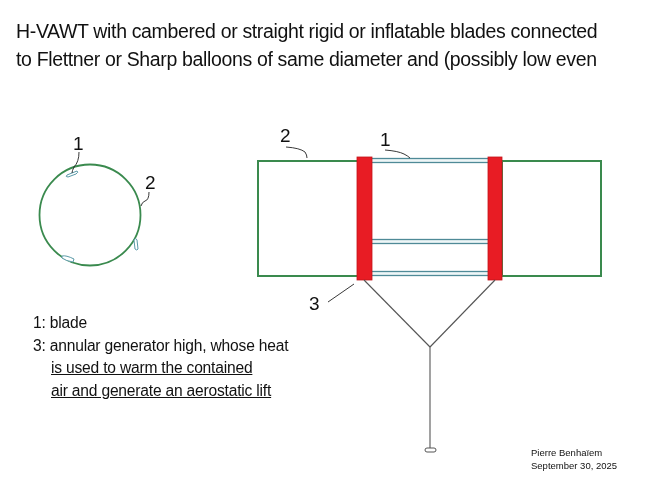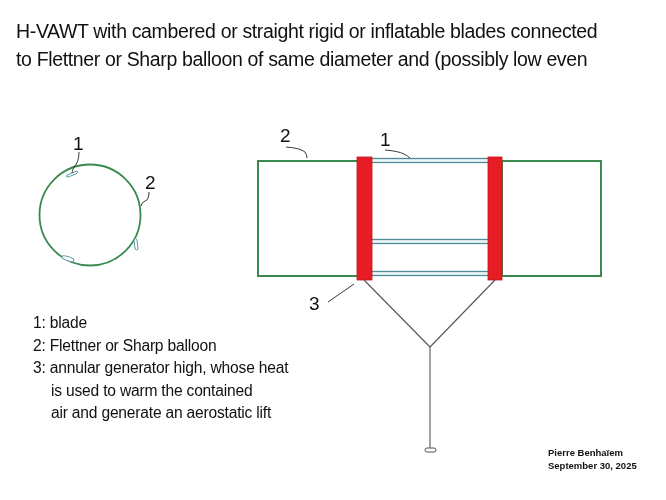--- a/index.html
+++ b/index.html
@@ -2,30 +2,30 @@
 <html><head>
 <meta charset="utf-8">
 <style>
   html, body { margin: 0; padding: 0; background: #ffffff; }
   body { width: 666px; height: 500px; position: relative; overflow: hidden; font-family: "Liberation Sans", "DejaVu Sans", sans-serif; color: #111; }
   .title { position: absolute; left: 16px; top: 17px; width: 650px; font-size: 19.5px; line-height: 28px; letter-spacing: -0.35px; color: #111; }
   .title div { white-space: nowrap; }
   svg.diagram { position: absolute; left: 0; top: 0; }
   .legend { position: absolute; left: 33px; top: 312px; font-size: 15.6px; line-height: 22.5px; color: #111; letter-spacing: -0.2px; }
   .legend div { white-space: nowrap; }
-  .legend .indent { padding-left: 18px; }
+  .legend .indent { padding-left: 18px; text-decoration: underline; }
   .label { position: absolute; font-size: 19px; color: #111; }
-  .credit { position: absolute; left: 548px; top: 446px; font-size: 9.5px; line-height: 13px; color: #111; font-weight: bold; }
+  .credit { position: absolute; left: 531px; top: 446px; font-size: 9.5px; line-height: 13px; color: #111; }
 </style>
 </head>
 <body>
 
 <div class="title">
   <div>H-VAWT with cambered or straight rigid or inflatable blades connected</div>
-  <div>to Flettner or Sharp balloon of same diameter and (possibly low even</div>
+  <div>to Flettner or Sharp balloons of same diameter and (possibly low even</div>
 </div>
 
 <svg class="diagram" width="666" height="500" viewBox="0 0 666 500">
 
   <g>
     <circle cx="90" cy="215" r="50.5" fill="none" stroke="#3a8a4e" stroke-width="1.8"></circle>
 
     <path d="M67,175 L77,171 Q79,172 76,174 L68,177 Q65,177 67,175 Z" fill="#fff" stroke="#5a9aa8" stroke-width="1"></path>
     <path d="M135,249 L134,240 Q136,237 137,240 L138,249 Q137,251 135,249 Z" fill="#fff" stroke="#5a9aa8" stroke-width="1"></path>
     <path d="M62,256 Q66,255 74,259 L73,262 Q66,261 62,258 Z" fill="#fff" stroke="#5a9aa8" stroke-width="1"></path>
@@ -62,21 +62,20 @@
 </svg>
 
 <span class="label" style="left:73px; top:133px;">1</span>
 <span class="label" style="left:145px; top:172px;">2</span>
 <span class="label" style="left:280px; top:125px;">2</span>
 <span class="label" style="left:380px; top:129px;">1</span>
 <span class="label" style="left:309px; top:293px;">3</span>
 
 <div class="legend">
   <div>1: blade</div>
-  <div>2: Flettner or Sharp balloon</div>
   <div>3: annular generator high, whose heat</div>
   <div class="indent">is used to warm the contained</div>
   <div class="indent">air and generate an aerostatic lift</div>
 </div>
 
 <div class="credit">
   <div>Pierre Benhaïem</div>
   <div>September 30, 2025</div>
 </div>
 

